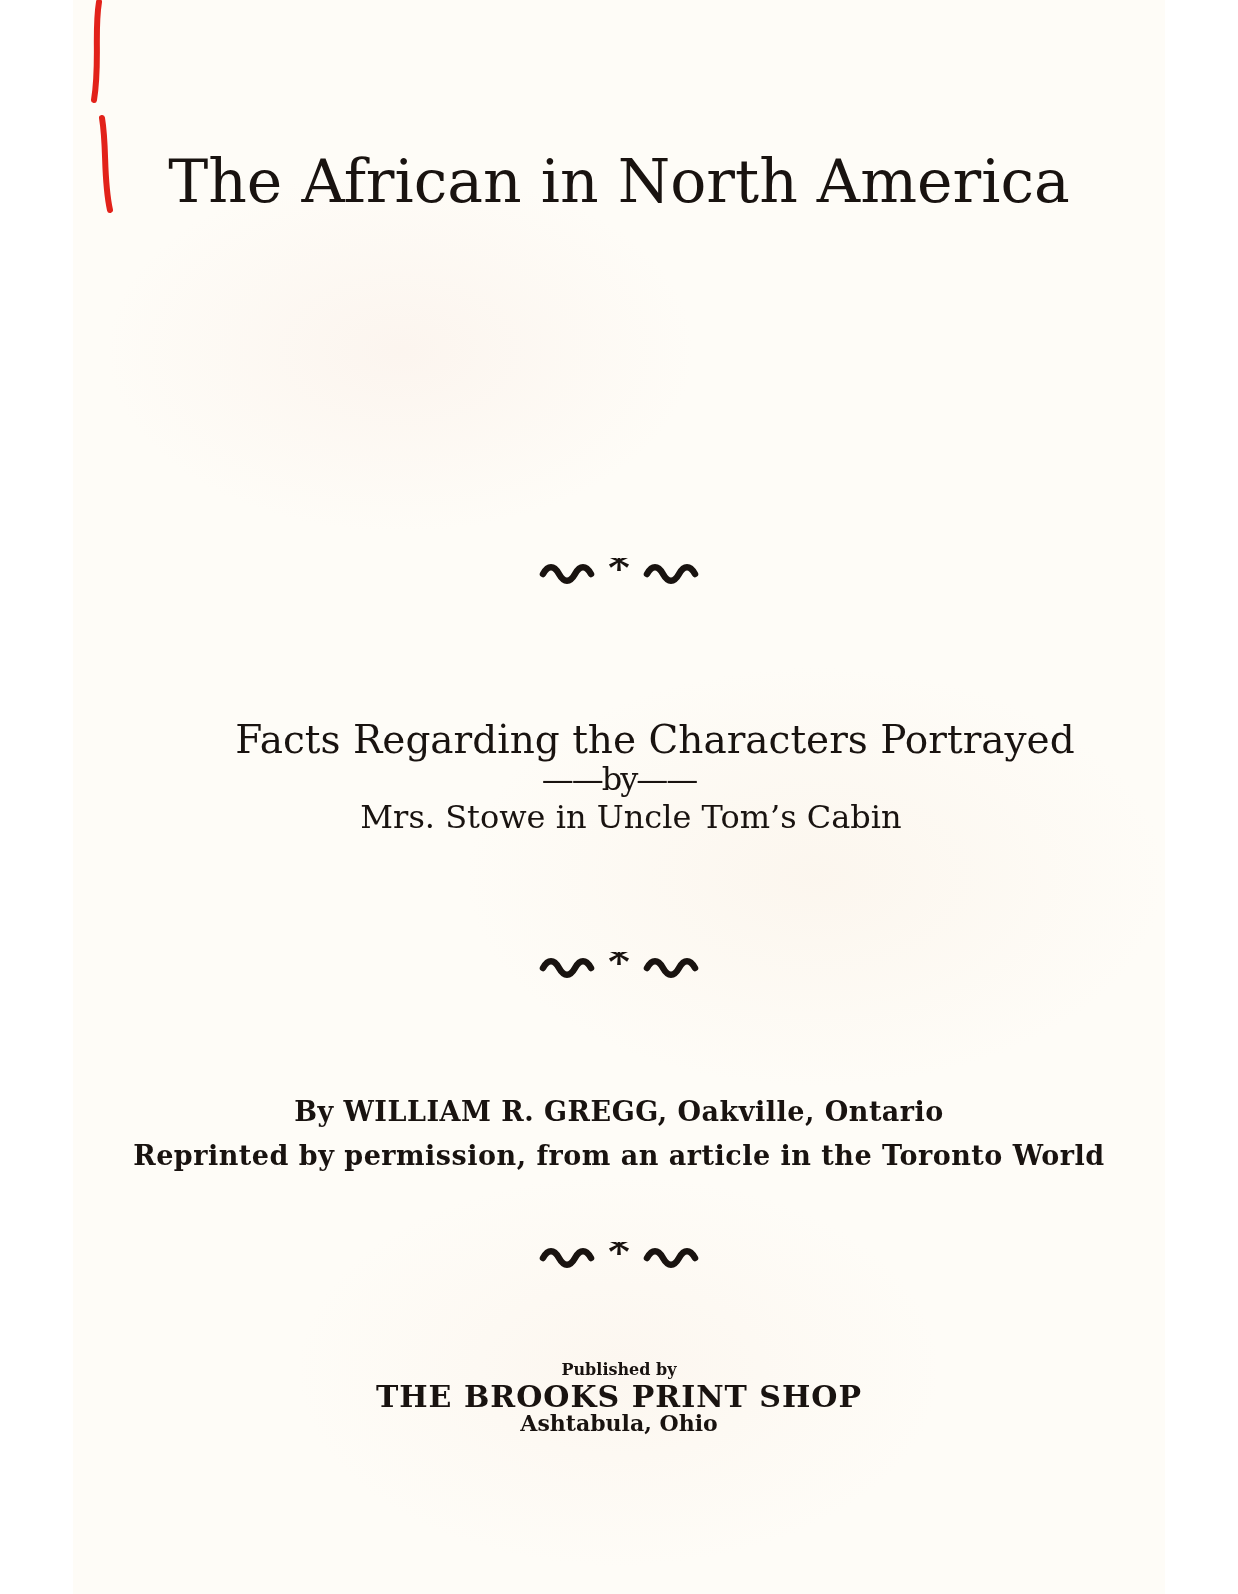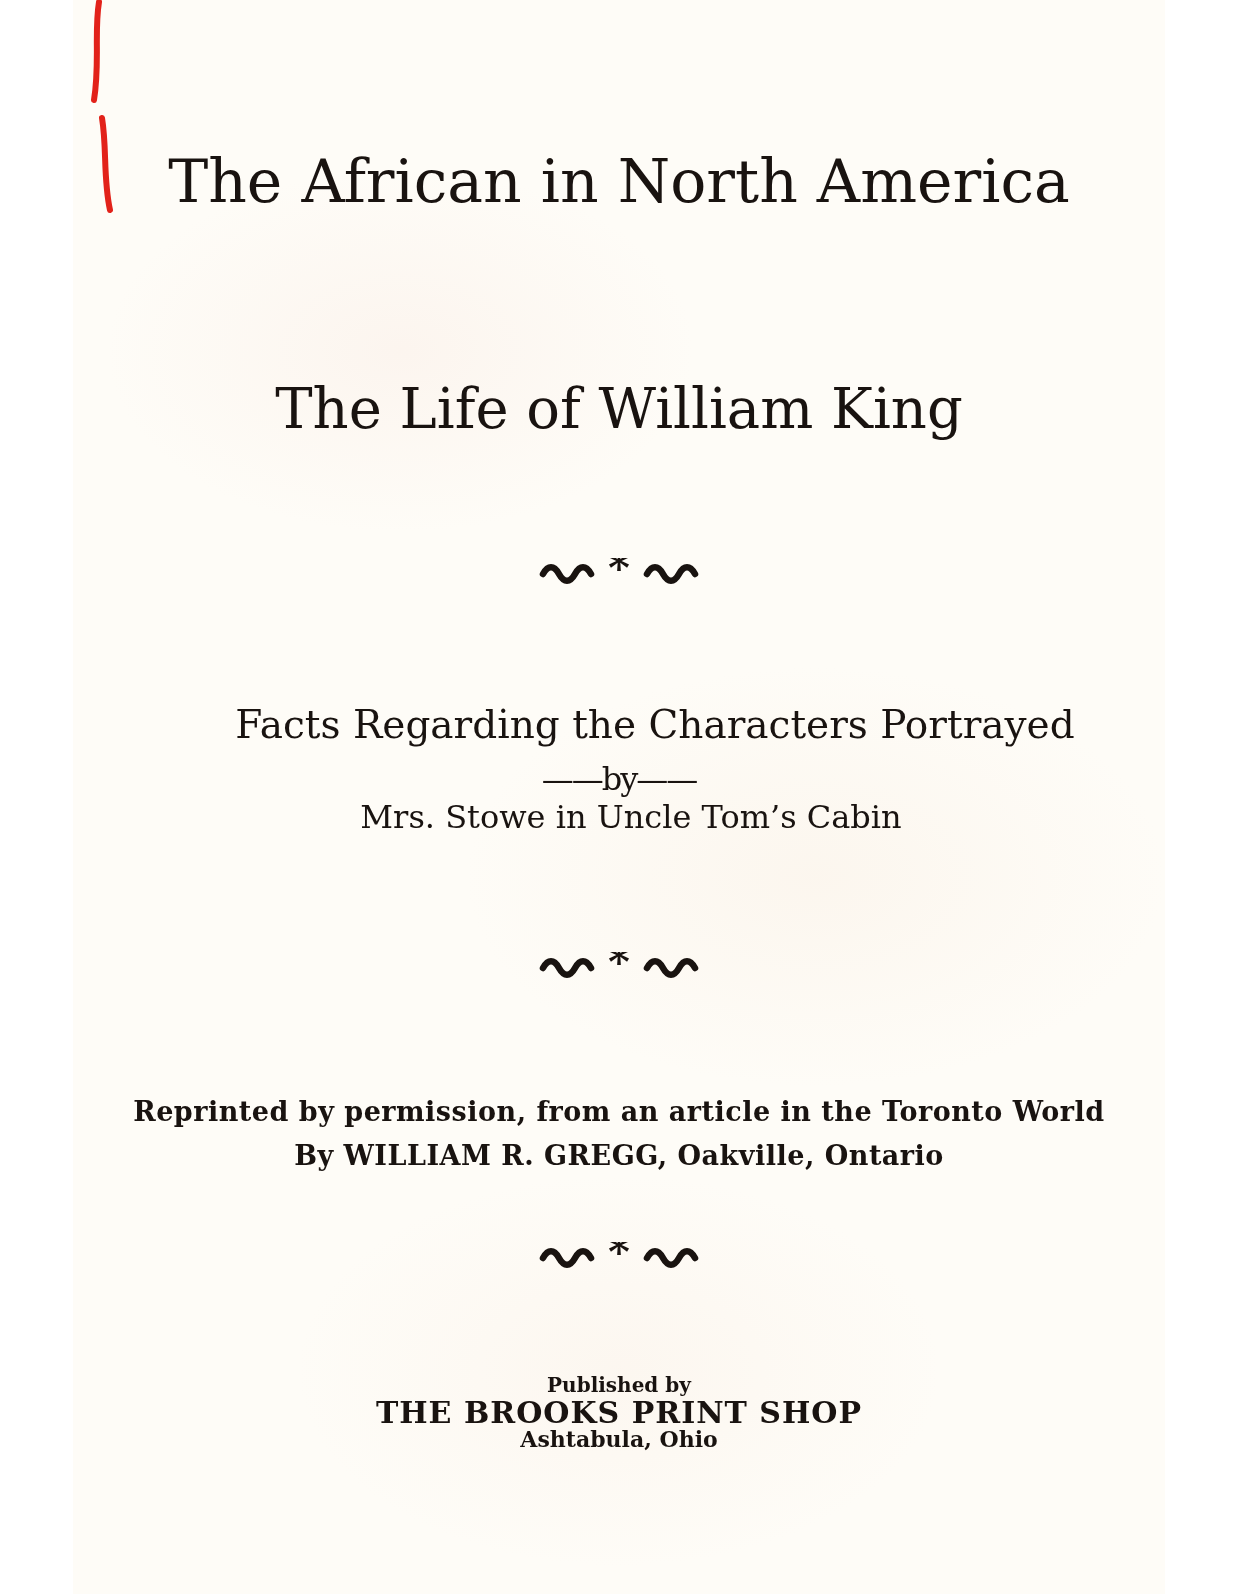--- a/index.html
+++ b/index.html
@@ -39,36 +39,36 @@
     line-height: 45px;
   }
   .secondary-title {
     top: 376px;
     font-size: 56px;
   }
   .ornament { height: 28px; }
   .ornament-1 { top: 558px; }
   .ornament-2 { top: 952px; }
   .ornament-3 { top: 1242px; }
-  .facts-line1 { top: 702px; font-size: 39px; padding-left: 36px; }
+  .facts-line1 { top: 717px; font-size: 39px; padding-left: 36px; }
   .by-line     { top: 760px; font-size: 32px; letter-spacing: -2px; }
   .facts-line2 { top: 798px; font-size: 32px; margin-left: 12px; }
   .reprint {
     top: 1090px;
     font-size: 27px;
     font-weight: bold;
     line-height: 44px;
     letter-spacing: 0.5px;
   }
   .publisher {
     top: 1356px;
     line-height: 27px;
     font-weight: bold;
   }
-  .publisher .pub-line1 { font-size: 20px; margin-top: 16px; }
+  .publisher .pub-line1 { font-size: 16px; }
   .publisher .pub-line2 { font-size: 30px; letter-spacing: 1px; }
   .publisher .pub-line3 { font-size: 22px; }
   .red-marks {
     position: absolute;
     top: 0;
     left: 6px;
   }
   .ornament svg { display: inline-block; vertical-align: middle; }
 </style>
 </head>
@@ -77,21 +77,20 @@
 <div class="page">
 
   <svg class="red-marks" width="48" height="224" viewBox="0 0 48 224" aria-hidden="true">
     <path d="M20,2 C15,32 21,64 15,100" fill="none" stroke="#e2221a" stroke-width="6" stroke-linecap="round"></path>
     <path d="M23,118 C28,148 24,178 31,210" fill="none" stroke="#e2221a" stroke-width="6" stroke-linecap="round"></path>
   </svg>
 
   <div class="line main-title">The African in North America</div>
 
 
-  <div class="line secondary-title">The Life of William King</div>
 
   <div class="line ornament ornament-1">
     <svg width="164" height="28" viewBox="0 0 164 28" aria-hidden="true">
       <path d="M6,16 c5,-9 11,-9 16,0 s11,9 16,0 s11,-9 16,0" fill="none" stroke="#191310" stroke-width="6.5" stroke-linecap="round"></path>
       <path d="M110,16 c5,-9 11,-9 16,0 s11,9 16,0 s11,-9 16,0" fill="none" stroke="#191310" stroke-width="6.5" stroke-linecap="round"></path>
       <text x="82" y="25" text-anchor="middle" font-size="42" font-weight="bold" fill="#191310">*</text>
     </svg>
   </div>
 
   <div class="line facts-line1">Facts Regarding the Characters Portrayed</div>
@@ -100,22 +99,22 @@
 
   <div class="line ornament ornament-2">
     <svg width="164" height="28" viewBox="0 0 164 28" aria-hidden="true">
       <path d="M6,16 c5,-9 11,-9 16,0 s11,9 16,0 s11,-9 16,0" fill="none" stroke="#191310" stroke-width="6.5" stroke-linecap="round"></path>
       <path d="M110,16 c5,-9 11,-9 16,0 s11,9 16,0 s11,-9 16,0" fill="none" stroke="#191310" stroke-width="6.5" stroke-linecap="round"></path>
       <text x="82" y="25" text-anchor="middle" font-size="42" font-weight="bold" fill="#191310">*</text>
     </svg>
   </div>
 
   <div class="line reprint">
+    <div>By WILLIAM R. GREGG, Oakville, Ontario</div>
     <div>Reprinted by permission, from an article in the Toronto World</div>
-    <div>By WILLIAM R. GREGG, Oakville, Ontario</div>
   </div>
 
   <div class="line ornament ornament-3">
     <svg width="164" height="28" viewBox="0 0 164 28" aria-hidden="true">
       <path d="M6,16 c5,-9 11,-9 16,0 s11,9 16,0 s11,-9 16,0" fill="none" stroke="#191310" stroke-width="6.5" stroke-linecap="round"></path>
       <path d="M110,16 c5,-9 11,-9 16,0 s11,9 16,0 s11,-9 16,0" fill="none" stroke="#191310" stroke-width="6.5" stroke-linecap="round"></path>
       <text x="82" y="25" text-anchor="middle" font-size="42" font-weight="bold" fill="#191310">*</text>
     </svg>
   </div>
 

